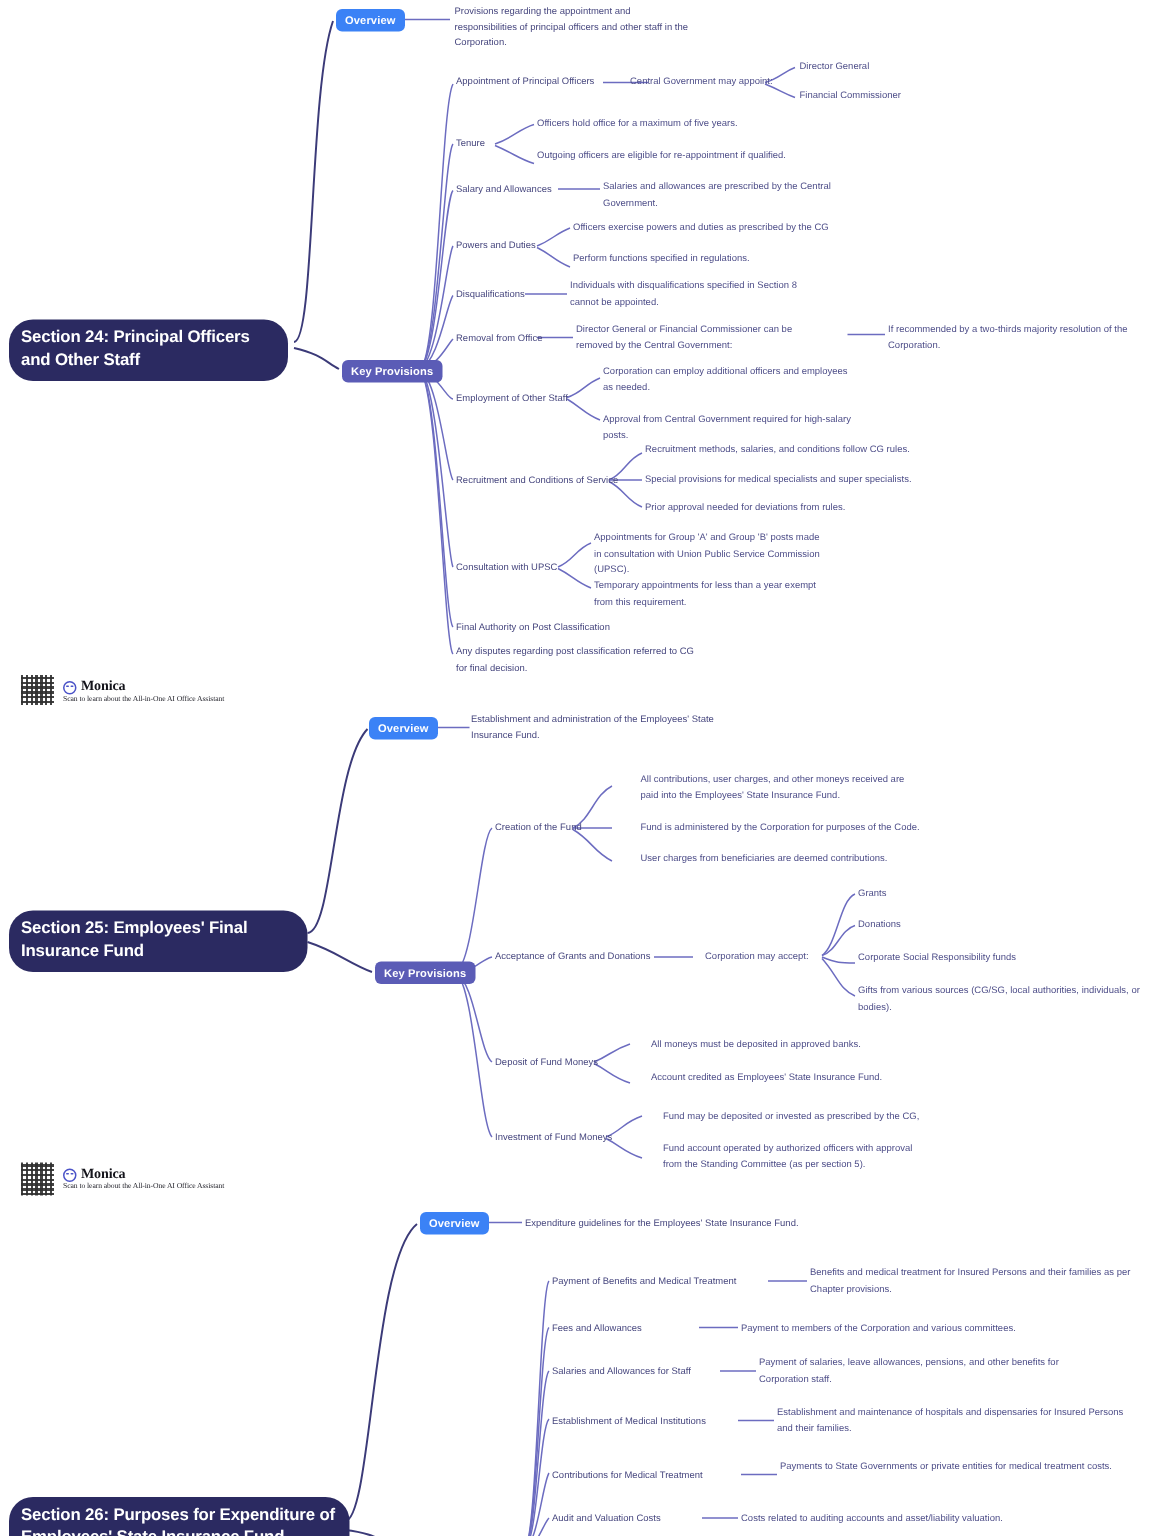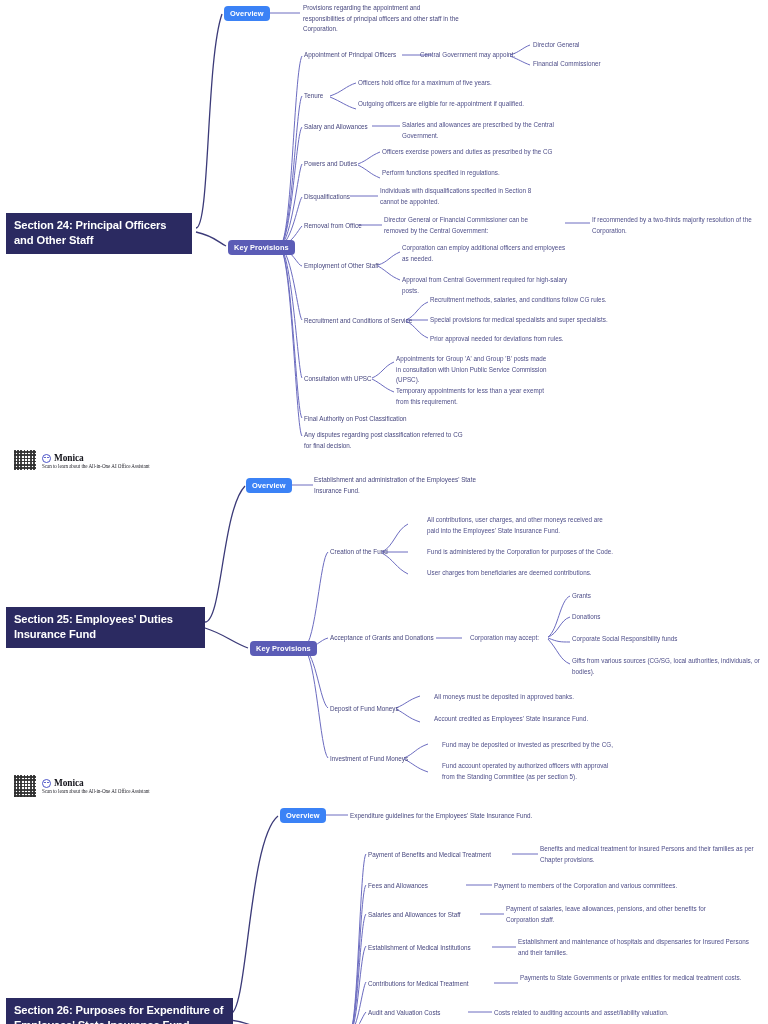--- a/index.html
+++ b/index.html
@@ -24,21 +24,21 @@
     overflow: hidden;
   }
   
   .root-node {
     position: absolute;
     background: #2b2a61;
     color: #ffffff;
     font-weight: bold;
     font-size: 11.2px;
     line-height: 15px;
-    border-radius: 0;
+    border-radius: 16px;
     padding: 5px 8px 6px 8px;
     letter-spacing: -0.1px;
   }
   
   .pill {
     position: absolute;
     color: #ffffff;
     font-size: 7.4px;
     font-weight: bold;
     border-radius: 4px;
@@ -291,21 +291,21 @@
       <path d="M548,169 C558,180 560,190 570,194"></path>
 
       <path d="M396,238 C406,234 408,230 420,226"></path>
       <path d="M396,239 C406,244 408,248 420,252"></path>
 
       <path d="M404,288 C414,284 416,278 428,274"></path>
       <path d="M404,289 C414,294 416,298 428,302"></path>
     </svg>
 
     <div class="root-node" style="left:6px;top:137px;width:199px;">
-      <span>Section 25: Employees' Duties Insurance Fund</span>
+      <span>Section 25: Employees' Final Insurance Fund</span>
     </div>
 
     <div class="pill dark" style="left:246px;top:8px;">
       <span>Overview</span>
     </div>
     <div class="pill light" style="left:250px;top:171px;">
       <span>Key Provisions</span>
     </div>
 
     <div class="tnode lv2" style="left:314px;top:5px;width:170px;">

